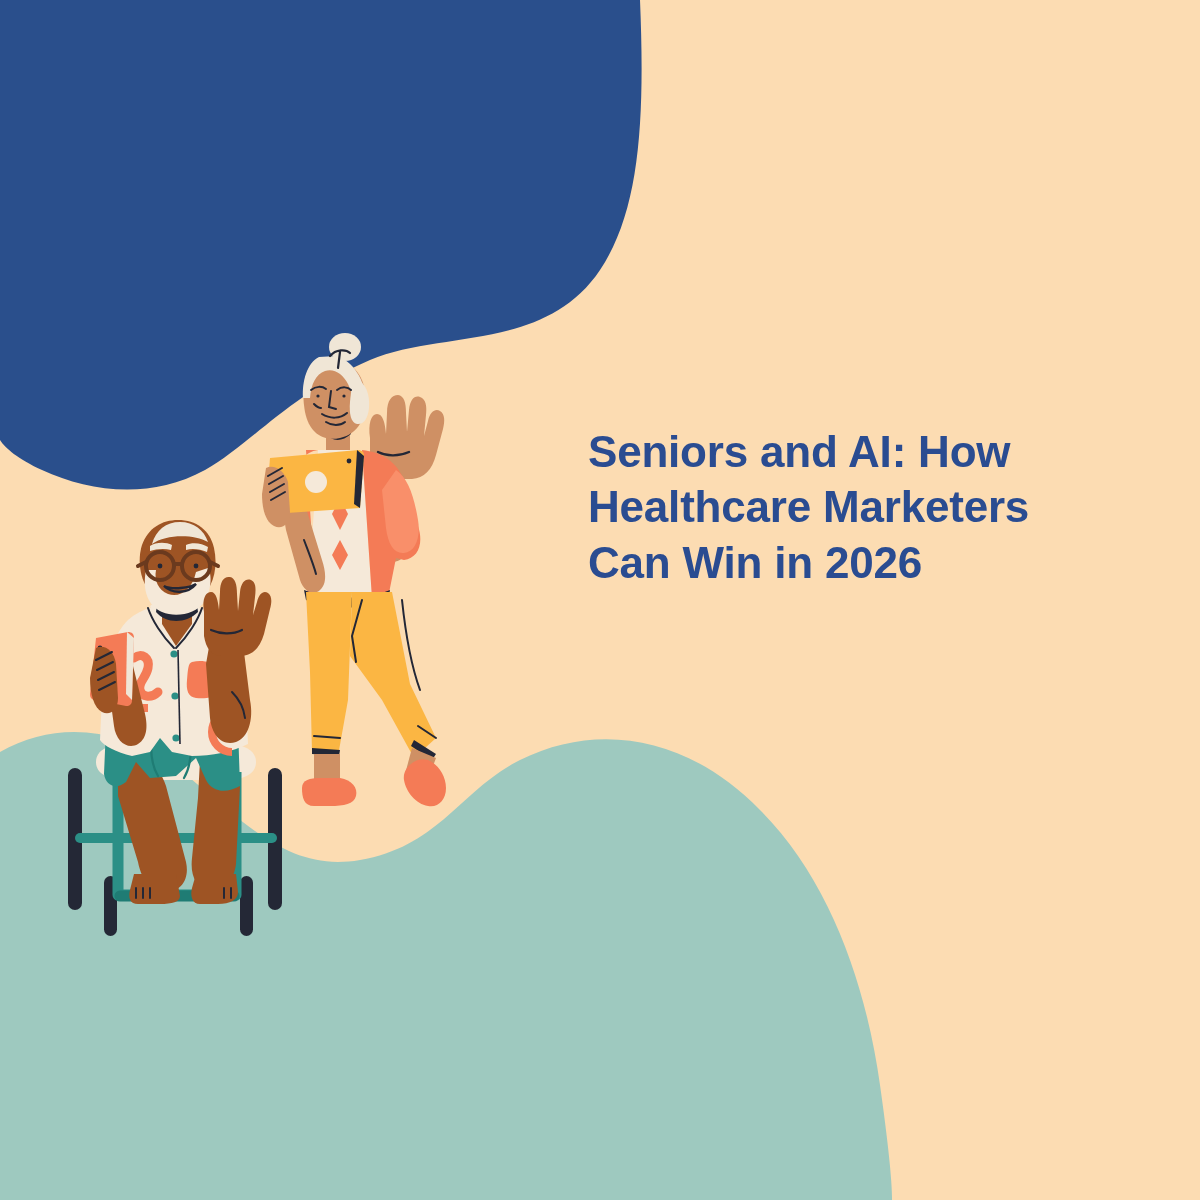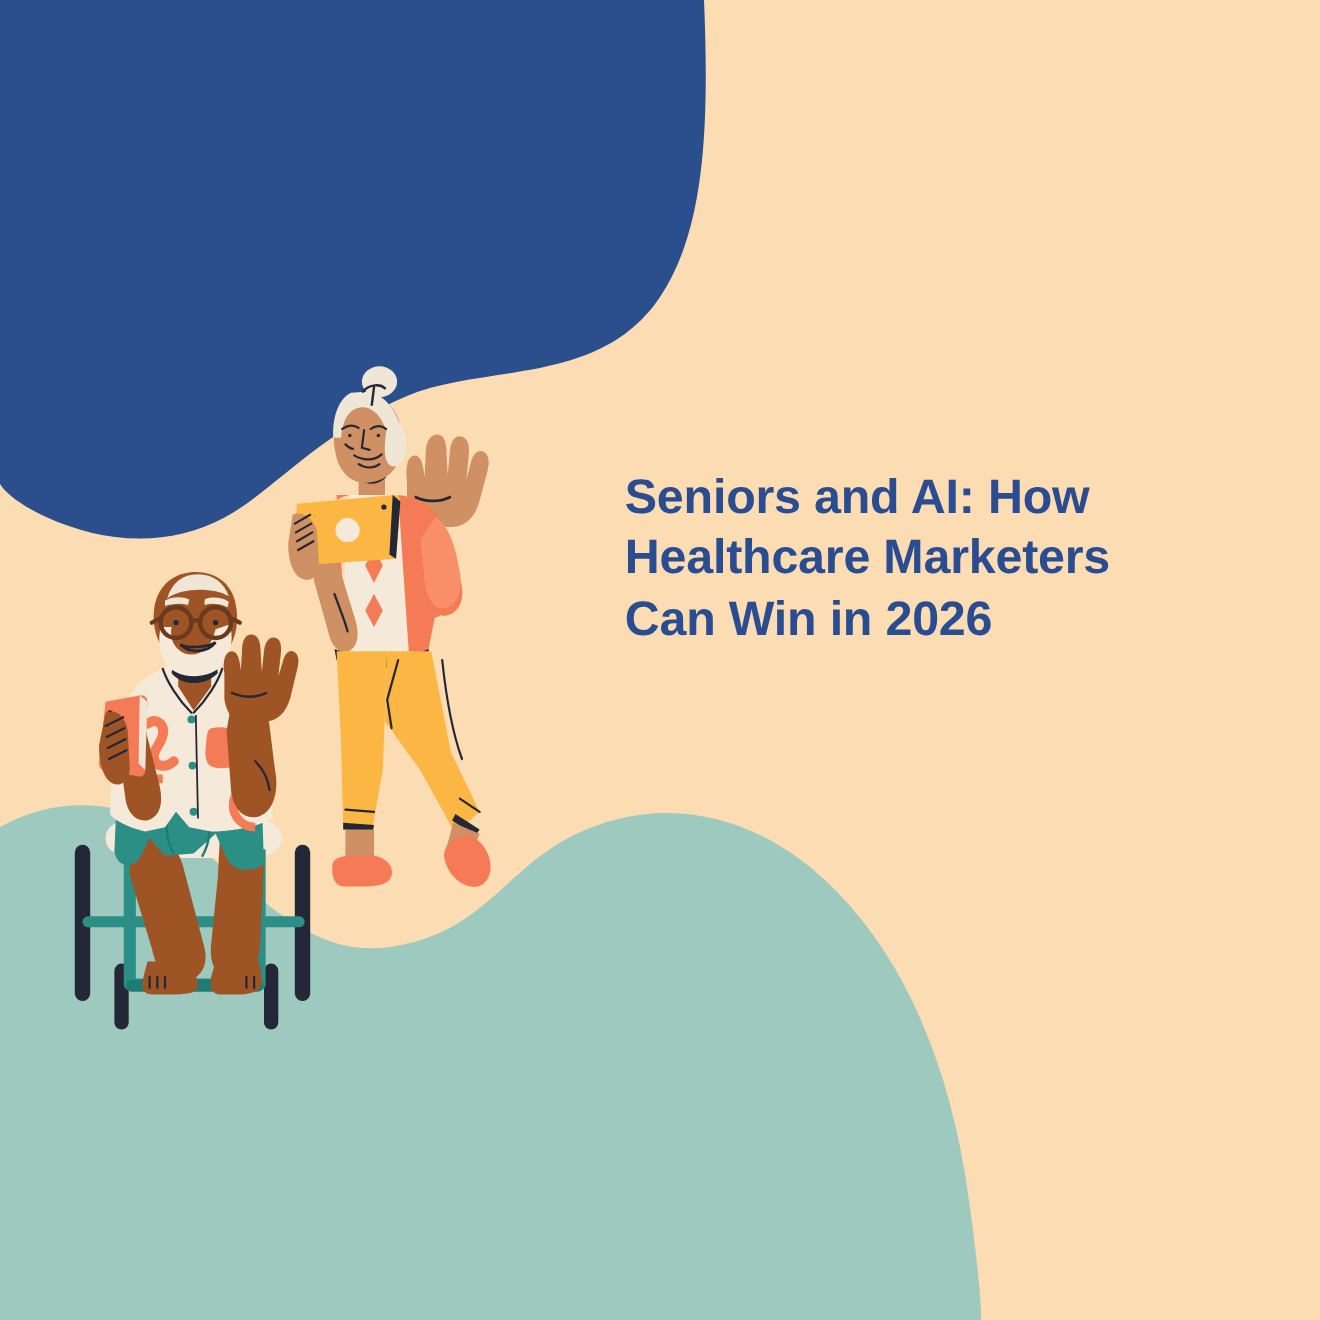--- a/index.html
+++ b/index.html
@@ -18,21 +18,21 @@
   }
   #artwork {
     position: absolute;
     inset: 0;
     width: 1200px;
     height: 1200px;
     display: block;
   }
   #headline-wrap {
     position: absolute;
-    left: 568px;
+    left: 588px;
     top: 424px;
     width: 480px;
   }
   #headline {
     margin: 0;
     font-family: "Liberation Sans", sans-serif;
     font-size: 44px;
     line-height: 1.26;
     font-weight: 700;
     letter-spacing: -0.2px;

